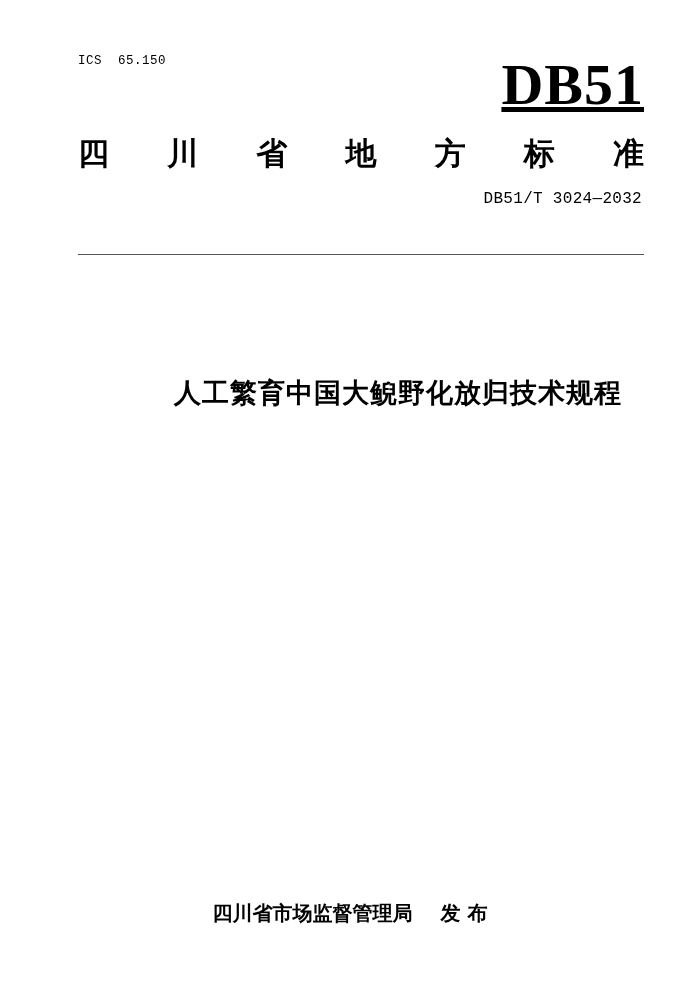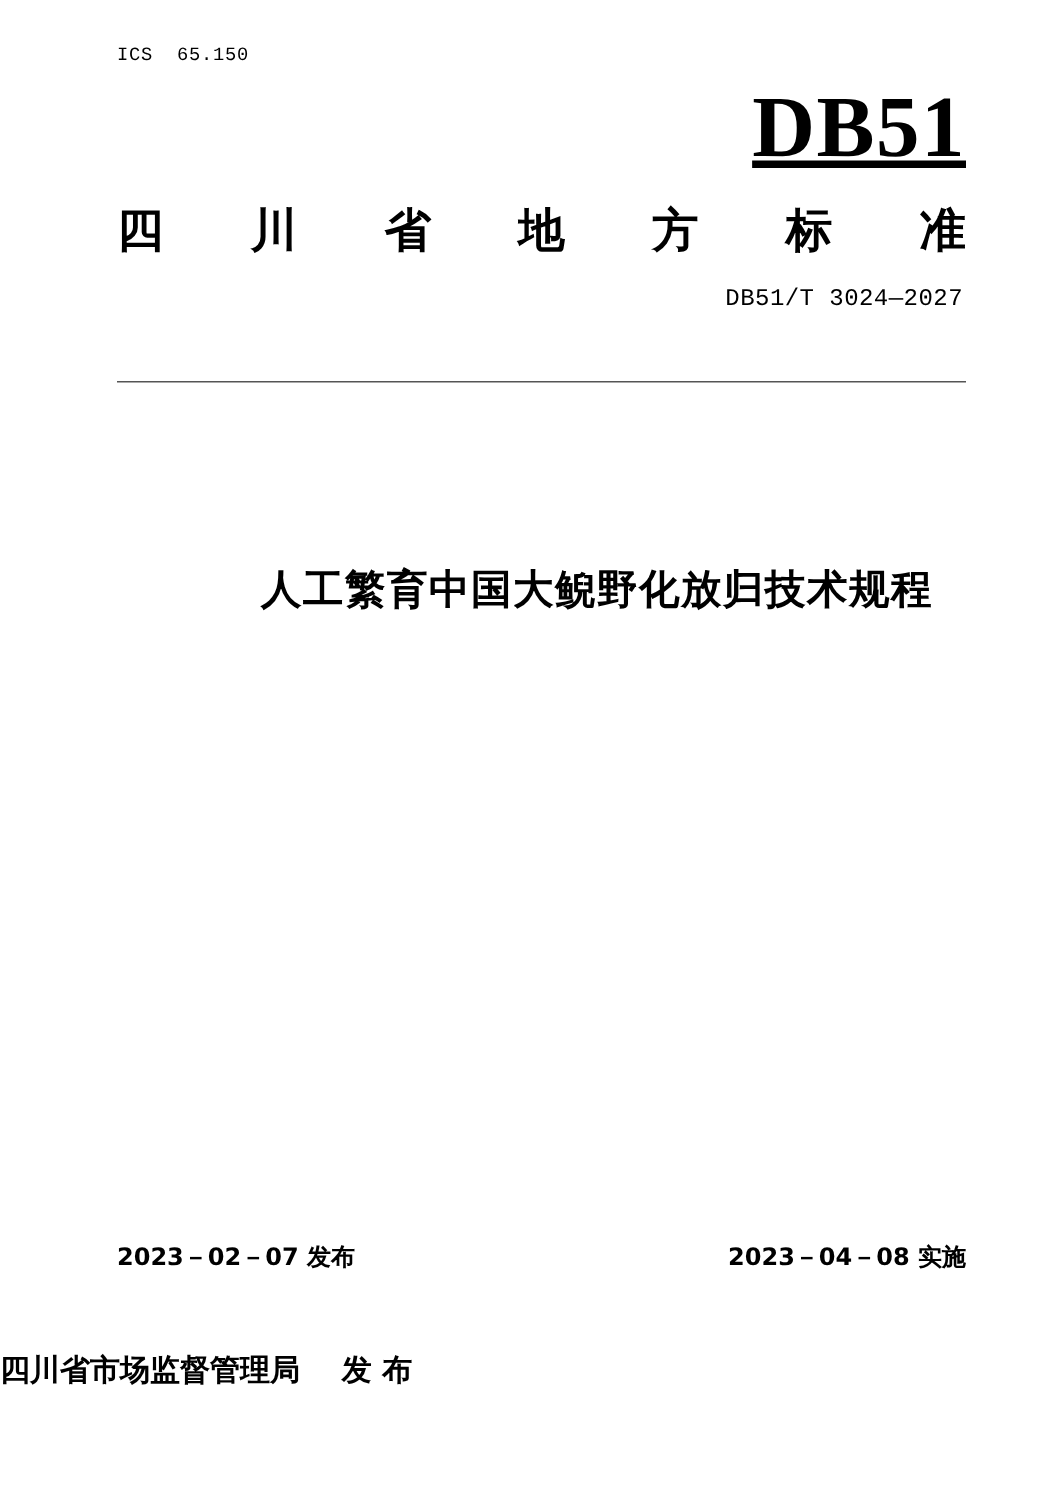--- a/index.html
+++ b/index.html
@@ -29,20 +29,21 @@
     top: 28px;
     width: 566px;
   }
 
   .icsline {
     font-family: "Liberation Mono", monospace;
     font-size: 12.5px;
     letter-spacing: 0.5px;
     line-height: 18px;
     white-space: pre;
+    margin-top: 24px;
   }
 
   .db51 {
     position: absolute;
     right: 0px;
     top: 28px;
     font-family: "Liberation Serif", serif;
     font-weight: bold;
     font-size: 58px;
     letter-spacing: 1px;
@@ -112,20 +113,21 @@
   .dates .date-item {
     white-space: pre;
   }
 
   
   .issuer {
     position: absolute;
     left: 0;
     top: 900px;
     width: 700px;
+    text-align: center;
     font-family: "DejaVu Sans", sans-serif;
     font-weight: bold;
     font-size: 20px;
     white-space: pre;
   }
 </style>
 </head>
 <body>
 
 <div class="page">
@@ -139,27 +141,23 @@
     <div class="province-line">
       <span>四</span>
       <span>川</span>
       <span>省</span>
       <span>地</span>
       <span>方</span>
       <span>标</span>
       <span>准</span>
     </div>
 
-    <div class="stdnum">DB51/T 3024—2027</div>
+    <div class="stdnum">DB51/T 3024—2032</div>
   </div>
 
   <div class="rule"></div>
 
   <div class="doc-title">人工繁育中国大鲵野化放归技术规程</div>
 
-  <div class="dates">
-    <div class="date-item">2023－02－07 发布</div>
-    <div class="date-item">2023－04－08 实施</div>
-  </div>
 
   <div class="issuer">四川省市场监督管理局    发 布</div>
 
 </div>
 
 </body></html>

